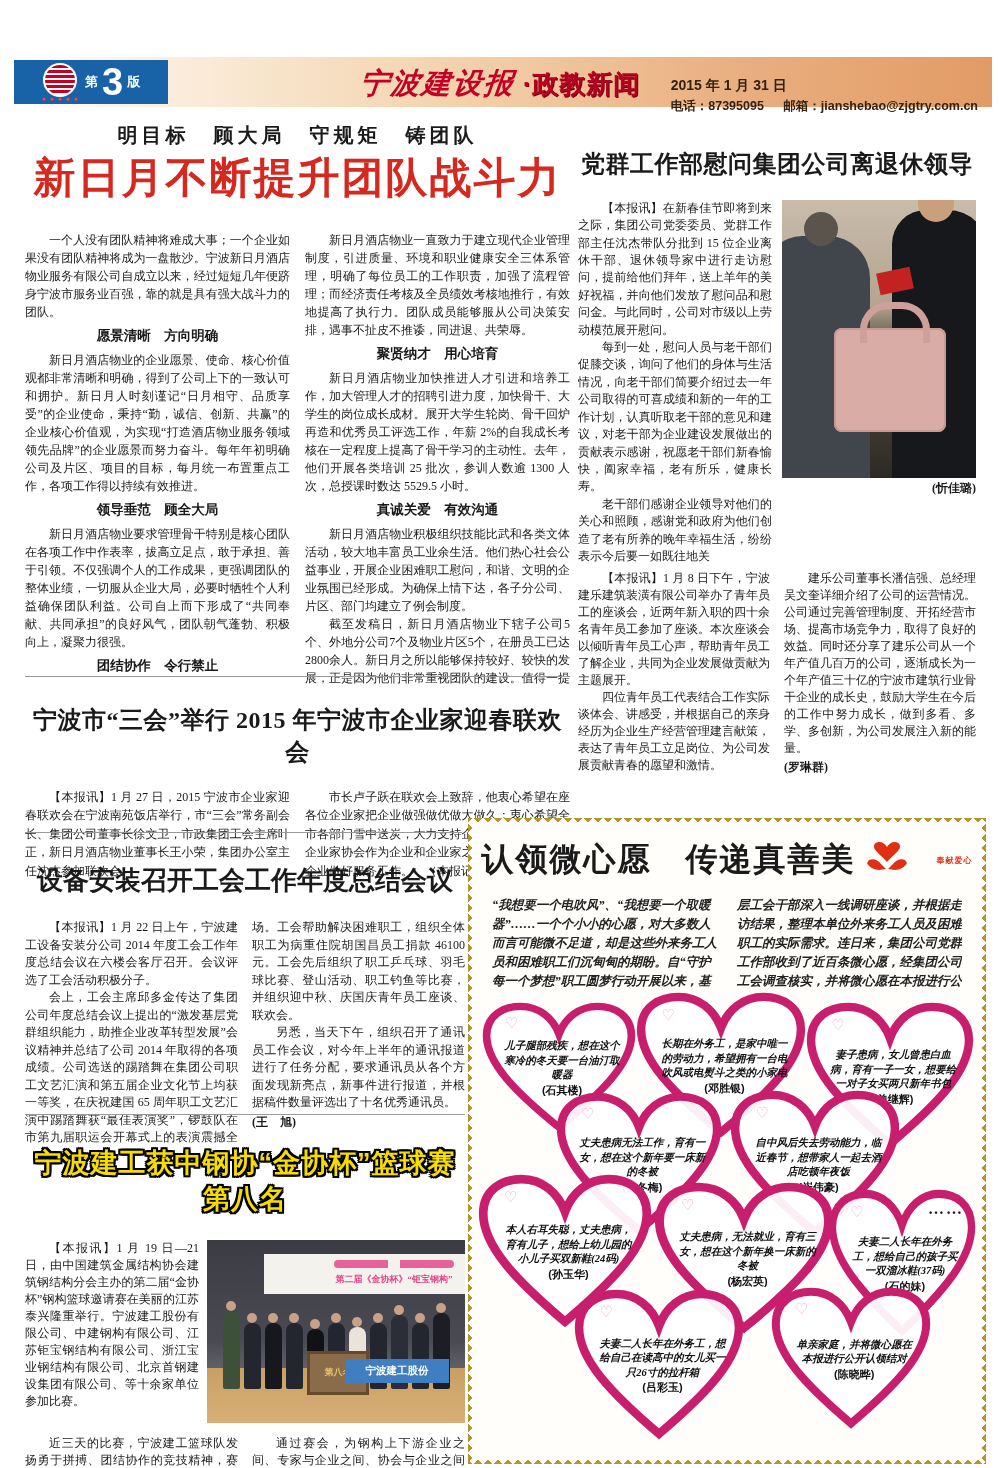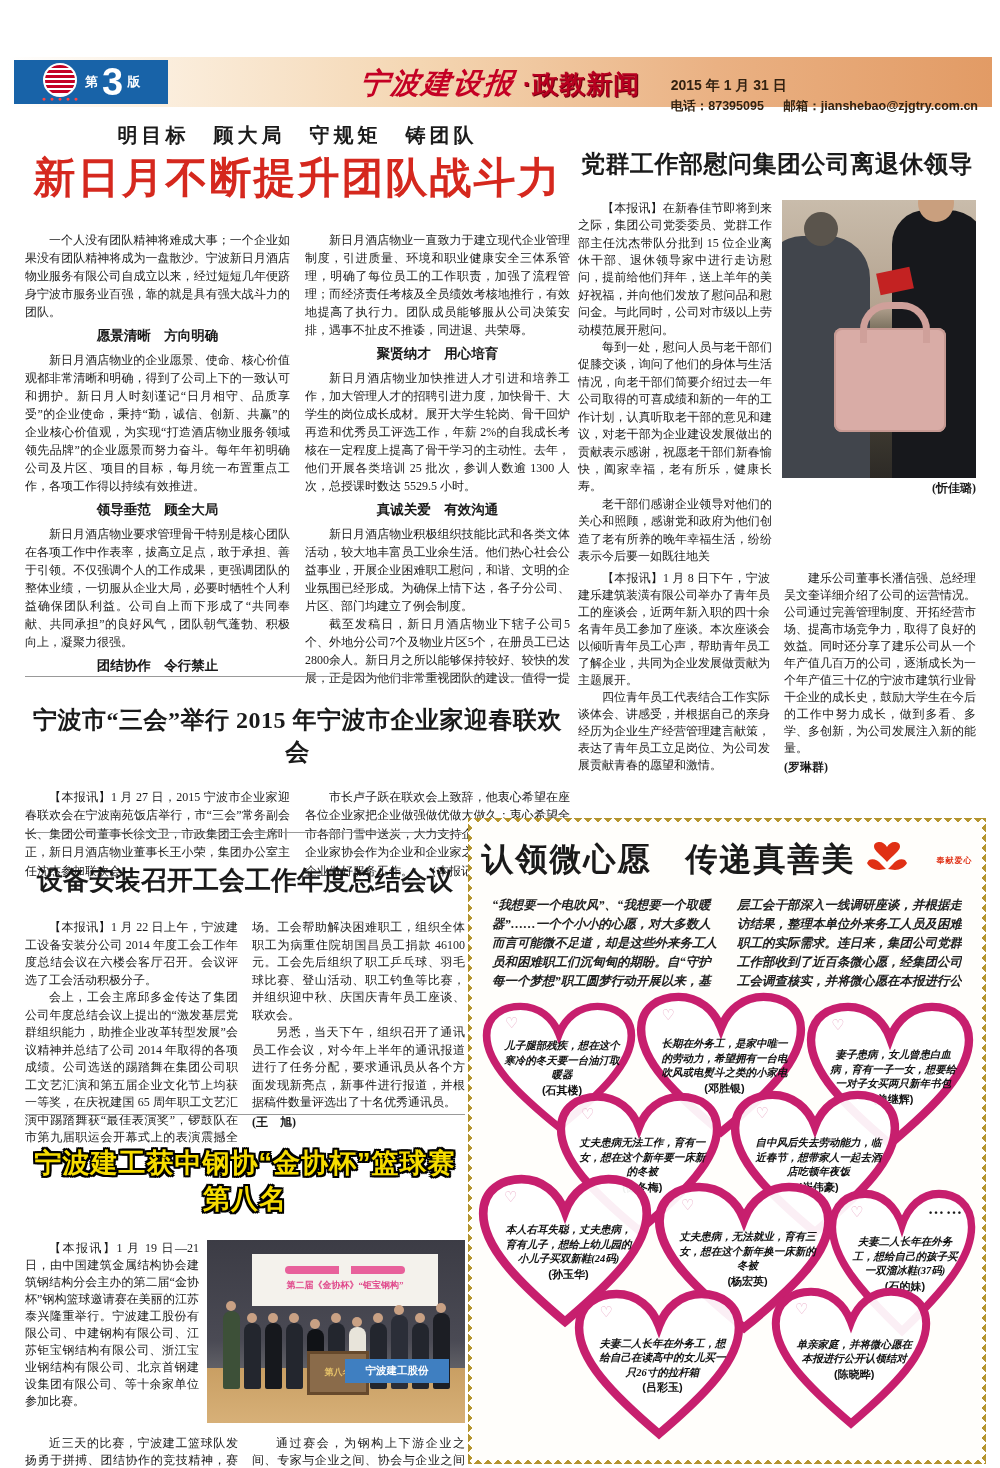--- a/index.html
+++ b/index.html
@@ -57,22 +57,22 @@
     column-fill:auto;font-size:12px;line-height:17.5px;}
 
   
   #art-basket{position:absolute;left:25px;top:1123px;width:440px;}
   .headline-yellow{text-align:center;font-size:27px;font-weight:900;color:#f6dc00;
     font-family:"Liberation Sans",sans-serif;letter-spacing:1px;
     text-shadow:-2px -2px 0 #000,2px -2px 0 #000,-2px 2px 0 #000,2px 2px 0 #000,0 2px 0 #000,0 -2px 0 #000,2px 0 0 #000,-2px 0 0 #000;}
   #bb-top{margin-top:8px;overflow:hidden;font-size:12px;line-height:17px;}
   #bb-photo{float:right;width:258px;height:183px;margin:0 0 6px 8px;position:relative;
     background:linear-gradient(180deg,#3c3c45 0%,#4a4a54 55%,#606066 70%,#c99f63 70%,#d7b078 100%);overflow:hidden;}
-  #bb-banner{position:absolute;left:45px;top:14px;width:186px;height:52px;background:#f4f2ec;
-    display:flex;flex-direction:column;align-items:center;justify-content:center;gap:3px;}
+  #bb-banner{position:absolute;left:57px;top:14px;width:186px;height:40px;background:#f4f2ec;
+    display:flex;flex-direction:column;align-items:center;justify-content:center;gap:3px;padding-left:37px;}
   .bb-banner-deco{width:120px;height:8px;border-radius:4px;
     background:linear-gradient(90deg,#e8619b 0 45%,#f4f2ec 45% 55%,#e8619b 55% 100%);}
   .bb-banner-text{font-size:9px;font-weight:bold;color:#e0488b;white-space:nowrap;}
   #bb-people{position:absolute;left:6px;bottom:34px;right:6px;display:flex;
     justify-content:center;gap:4px;align-items:flex-end;}
   .person{width:17px;height:66px;border-radius:8px 8px 2px 2px;background:#23262e;position:relative;}
   .person::before{content:"";position:absolute;top:-10px;left:3.5px;width:10px;height:10px;
     border-radius:50%;background:#c9a184;}
   .person:nth-child(1){background:#3d5038;height:78px;}
   .person:nth-child(3){background:#16181d;}

